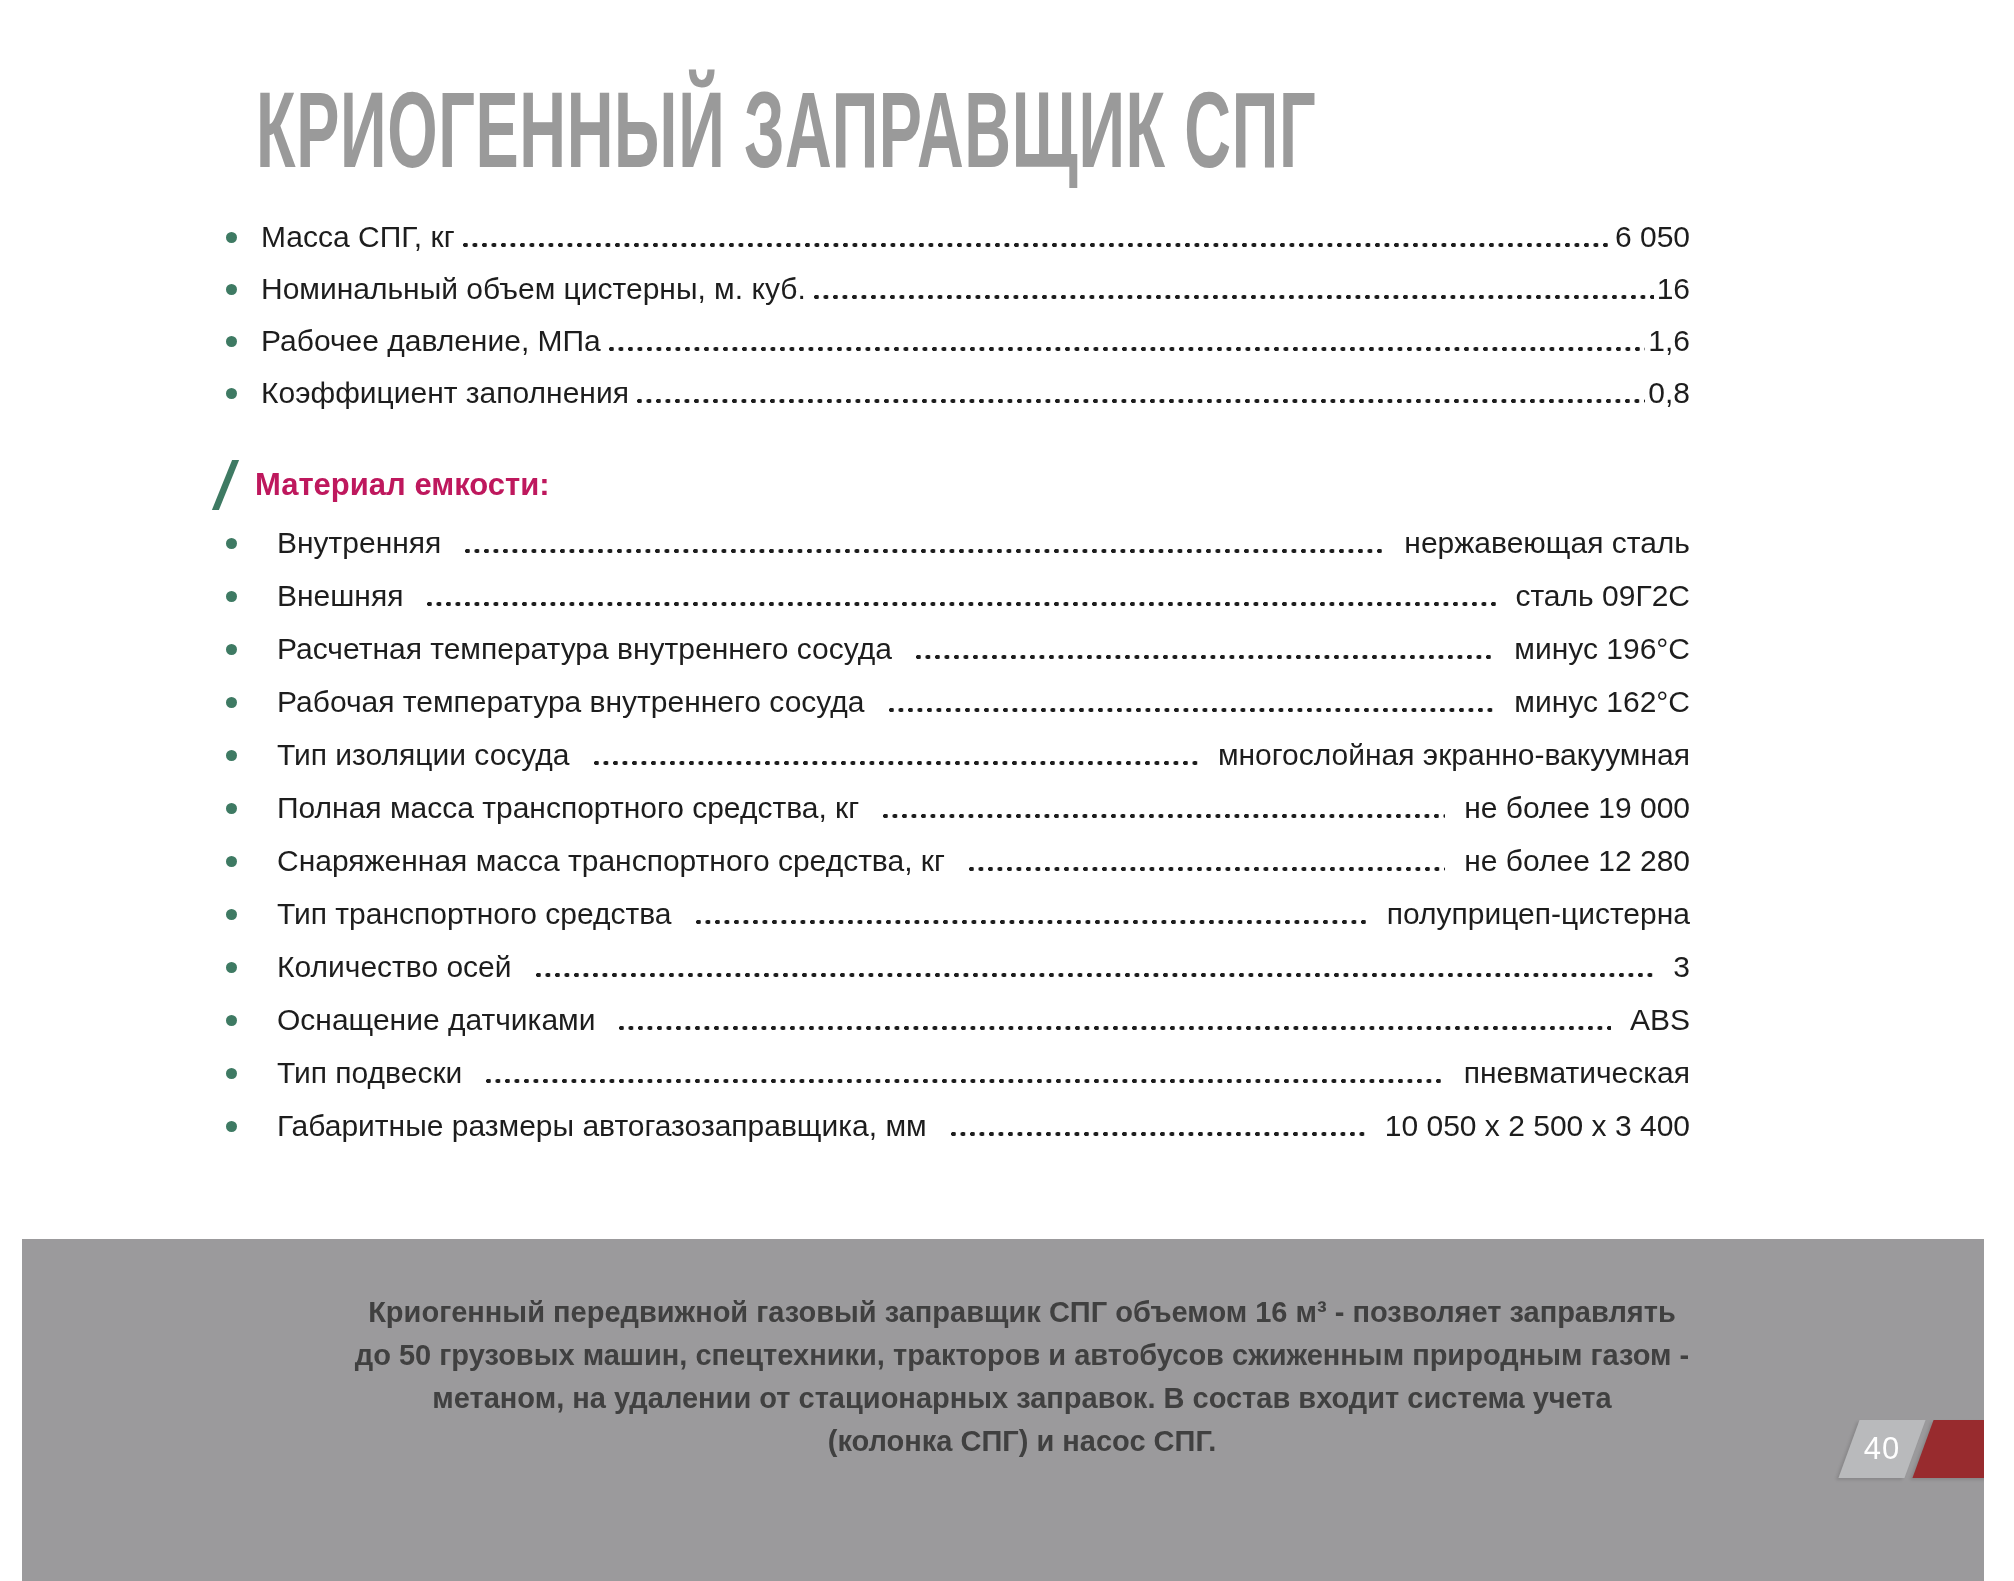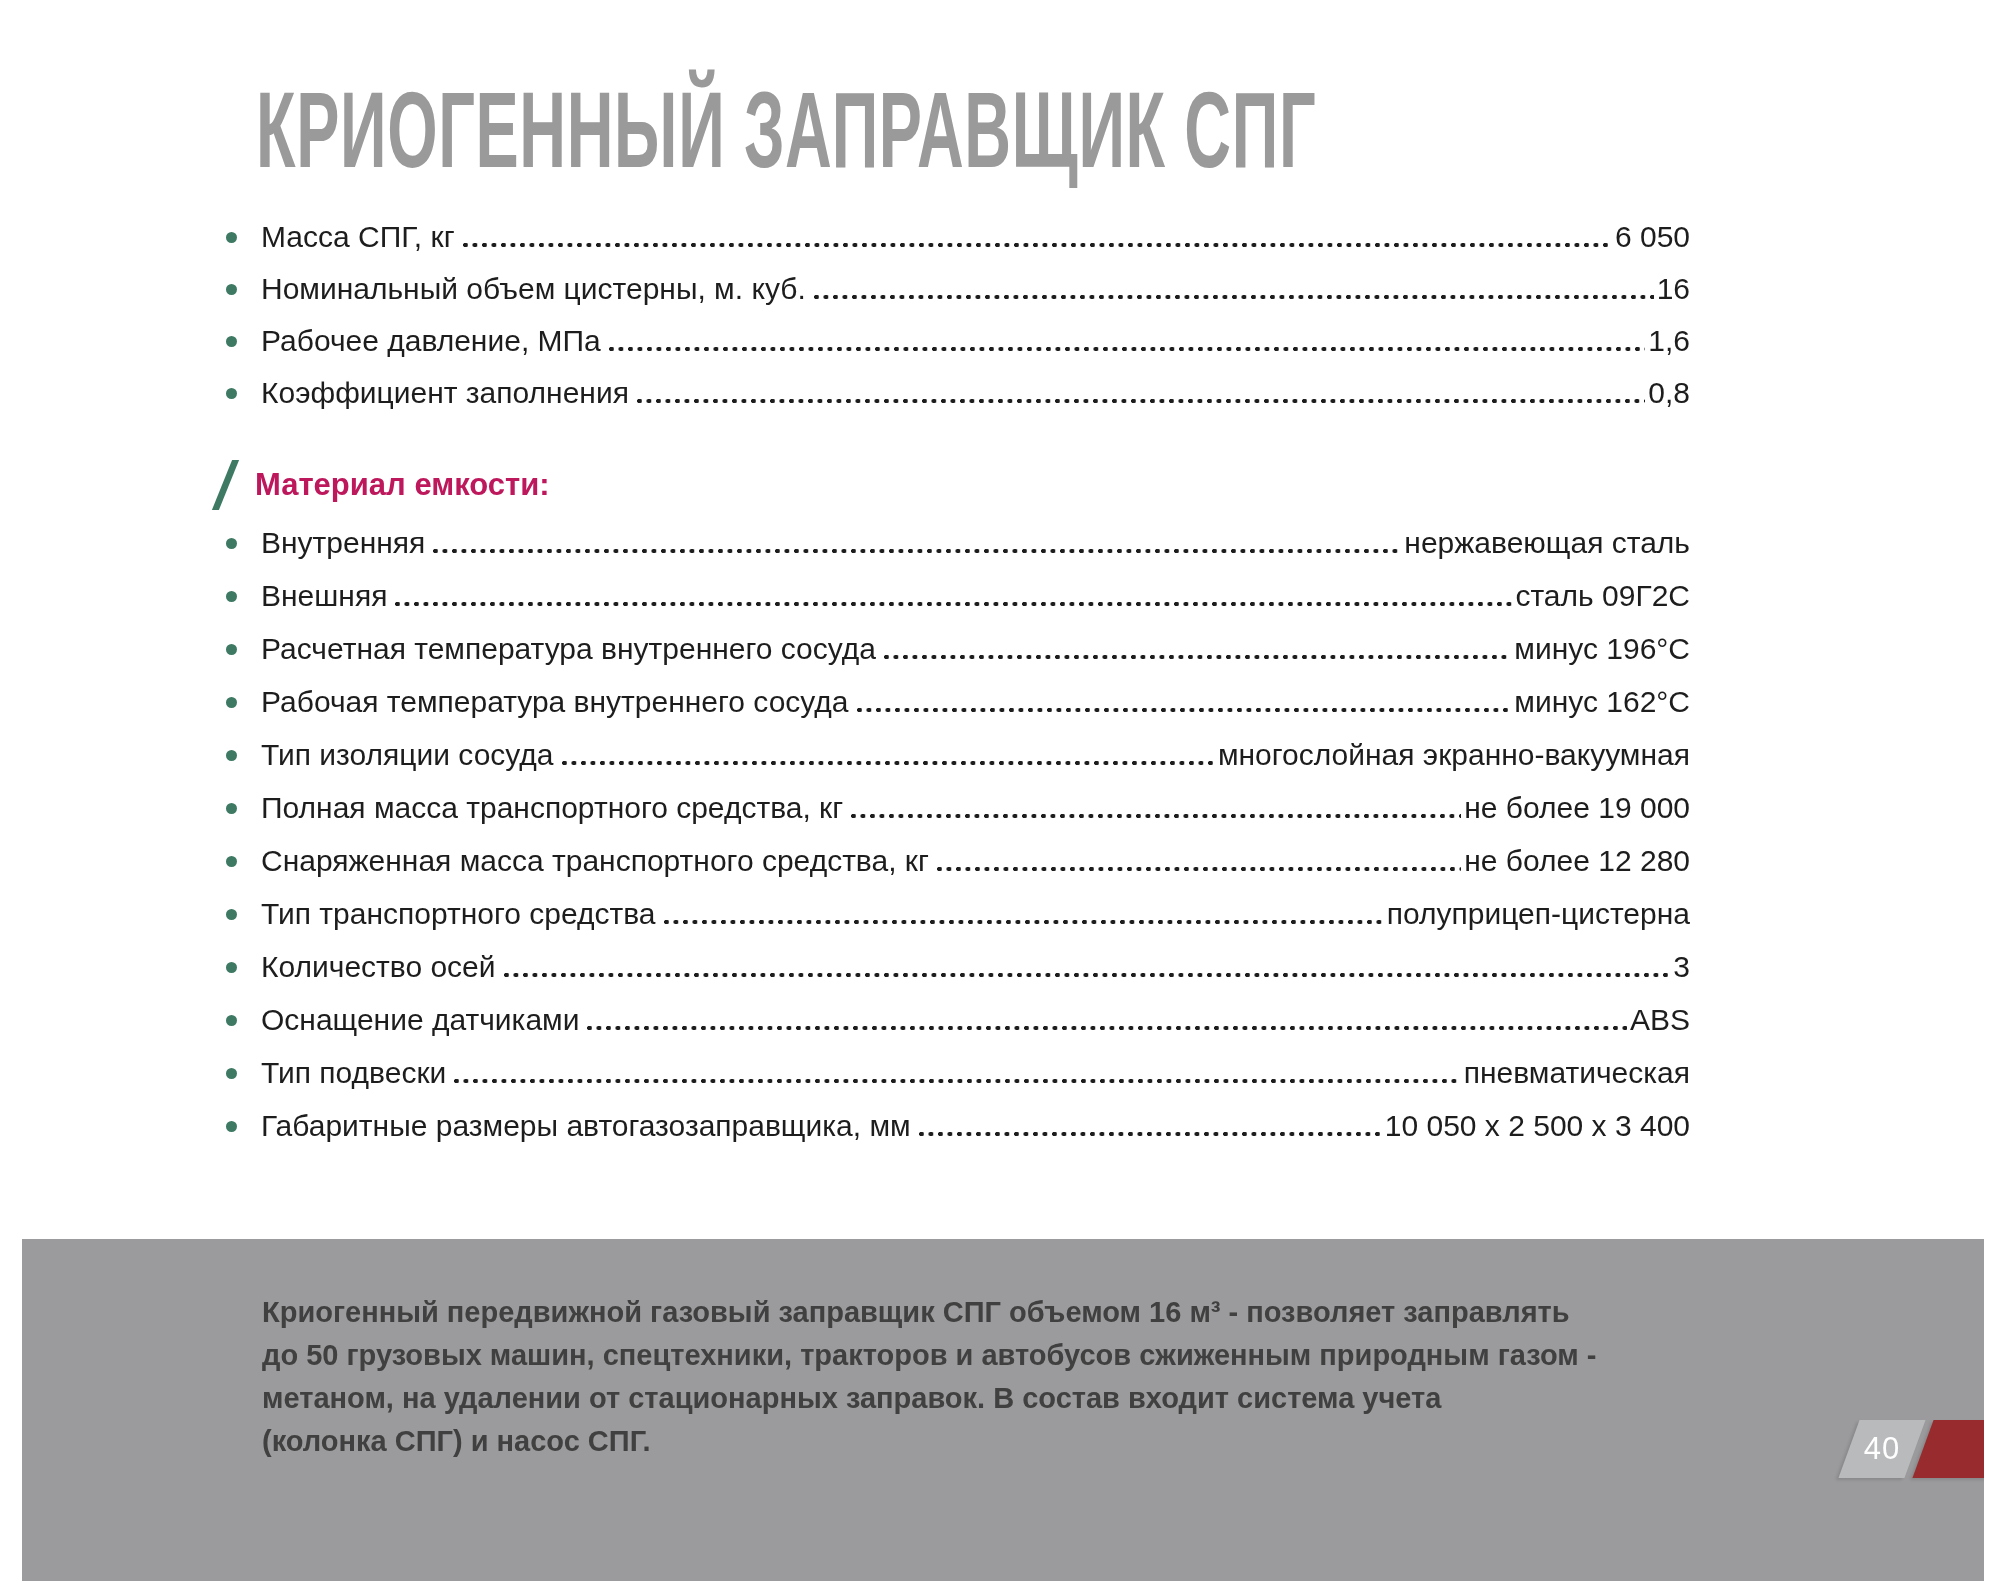--- a/index.html
+++ b/index.html
@@ -5,20 +5,21 @@
   * { box-sizing: border-box; margin: 0; padding: 0; }
   html, body { background: #ffffff; }
   body { font-family: "Liberation Sans", sans-serif; }
 
   .page {
     position: relative;
     width: 1984px;
     height: 1581px;
     background: #ffffff;
     overflow: hidden;
+    text-align: center;
   }
 
   
   .title {
     position: absolute;
     left: 256px;
     top: 76px;
     font-size: 108px;
     font-weight: 700;
     line-height: 1.0;
@@ -39,21 +40,21 @@
   .specs.group-b { top: 527px; }
 
   .row {
     display: flex;
     align-items: baseline;
     line-height: 32px;
     font-size: 30px;
     color: #1d1d1d;
   }
   .group-a .row { margin-bottom: 20px; }
-  .group-b .row { margin-bottom: 21px; }
+  .group-b .row { margin-bottom: 21px; gap: 16px; }
 
   .bullet {
     flex: none;
     width: 11px;
     height: 11px;
     border-radius: 50%;
     background: #3e7a63;
     align-self: center;
     margin-right: 24px;
   }

